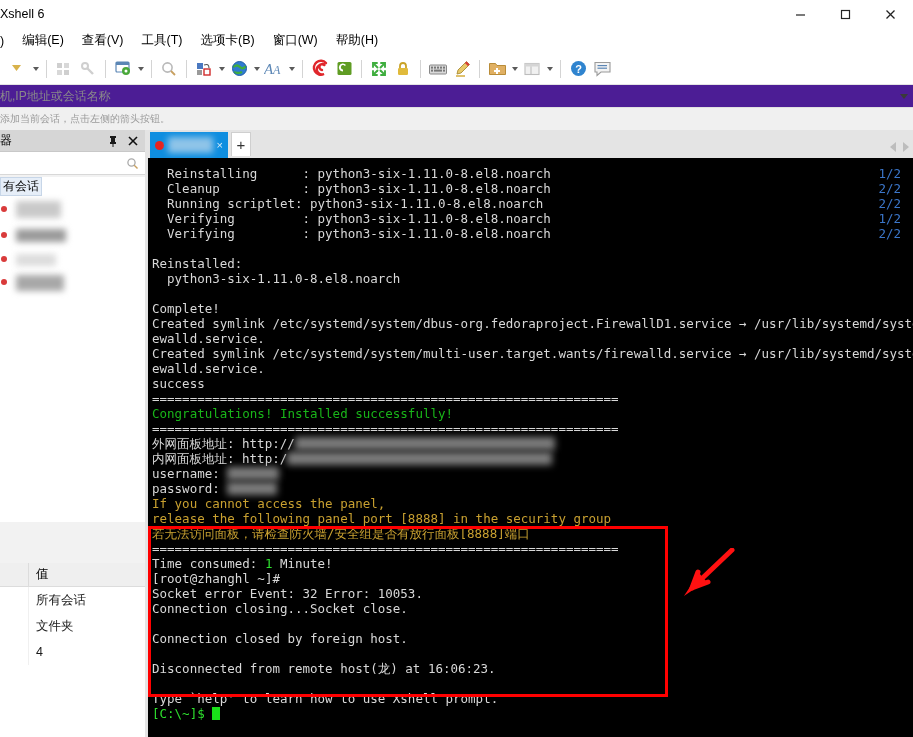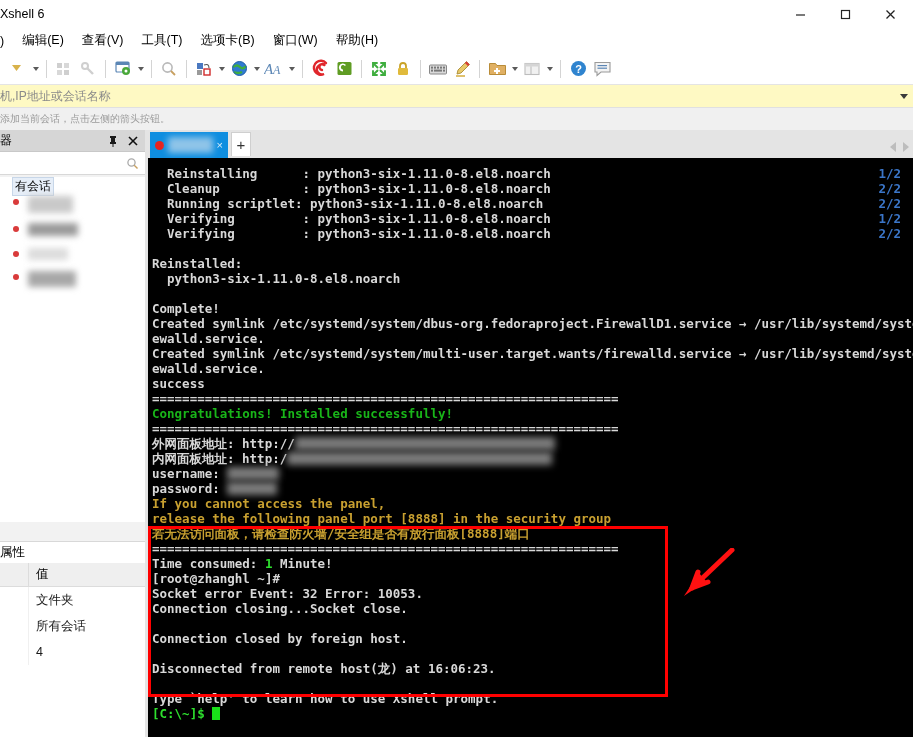--- a/index.html
+++ b/index.html
@@ -42,21 +42,21 @@
   .tb-ico { display:flex; align-items:center; justify-content:center;
             width:24px; height:24px; }
   .tb-caret { width:11px; height:24px; display:flex; align-items:center; justify-content:center; }
   .tb-caret:after { content:""; border-left:3.5px solid transparent; border-right:3.5px solid transparent;
                     border-top:4px solid #5a5a5a; display:block; }
   .tb-sep { width:1px; height:18px; background:#d4d4d4; margin:0 5px; }
 
   
   .addrbar {
     position:absolute; left:0; top:84px; width:913px; height:24px;
-    background:#fef9c3; border-top:1px solid #e4e4e4; border-bottom:1px solid #e0e0e0;
+    background:#4c1d95; border-top:1px solid #e4e4e4; border-bottom:1px solid #e0e0e0;
     display:flex; align-items:center;
   }
   .addr-text { color:#8a8a8a; font-size:12px; }
   .addr-caret { position:absolute; right:5px; top:9px;
                 border-left:4px solid transparent; border-right:4px solid transparent;
                 border-top:5px solid #3a3a3a; }
   .hintbar {
     position:absolute; left:0; top:108px; width:913px; height:22px;
     background:#f0f0f0; display:flex; align-items:center;
   }
@@ -76,21 +76,21 @@
   .pin-ico, .close-ico { width:11px; height:13px; display:flex; align-items:center; justify-content:center;
                          font-size:12px; color:#111; }
 
   .search-row {
     height:23px; background:#ffffff; border-bottom:1px solid #d8d8d8;
     display:flex; align-items:center; position:relative;
   }
   .search-mag { position:absolute; right:6px; top:5px; }
 
   .tree { background:#ffffff; height:345px; position:relative; }
-  .tree-node { display:flex; align-items:flex-start; height:19px; padding-left:12px; position:relative; }
+  .tree-node { display:flex; align-items:center; height:19px; padding-left:0px; position:relative; }
   .tree-node.root .node-label {
     background:#e6eef8; border:1px solid #c7d6e8; padding:0 2px; font-size:12px; color:#000;
   }
   .node-ico { width:14px; height:14px; margin-right:2px; flex:0 0 14px; }
   .redact { background:#c9c9c9; border-radius:1px; filter:blur(3px); }
 
   .prop-head {
     position:absolute; left:0; top:411px; width:145px; height:22px;
     background:#ffffff; display:flex; align-items:center; border-top:1px solid #d8d8d8;
   }
@@ -125,21 +125,21 @@
   }
 
   
   .terminal {
     position:absolute; left:148px; top:28px; width:765px; height:579px;
     background:#000000; overflow:hidden;
     font-family:"DejaVu Sans Mono","Liberation Mono", monospace;
     font-size:12.5px; line-height:15px;
     padding:8px 0 0 4px; color:#d9d9d9; white-space:pre;
   }
-  .term-line { height:15px; position:relative;font-weight:bold; }
+  .term-line { height:15px; position:relative; }
   .c-white  { color:#d8d8d8; }
   .c-green  { color:#19b519; }
   .c-bgreen { color:#2ee02e; }
   .c-yellow { color:#c8a030; }
   .c-blue   { color:#3b76c9; }
   .counter  { position:absolute; right:12px; }
   .blk { display:inline-block; background:#7d7d7d; filter:blur(3.5px); vertical-align:-2px; height:12px; }
   .cursor { display:inline-block; width:8px; height:13px; background:#19e019; vertical-align:-2px; }
 
   
@@ -419,36 +419,33 @@
         <div class="tree-node" style="height:24px;">
           <span class="node-ico">
             <svg width="12" height="12" viewBox="0 0 12 12">
                 <circle cx="4" cy="6" r="3" fill="#d93b3b"></circle>
               </svg>
           </span>
           <span class="redact" style="width:48px;height:16px;background:#a8a8a8;"></span>
         </div>
       </div>
 
-      <div class="prop-head">
-        <span style="font-size:12.5px;">属性</span>
-      </div>
 
       <div class="prop-table">
         <div class="prop-colhead">
           <div class="prop-col-a"></div>
           <div class="prop-col-b">值</div>
         </div>
         <div class="prop-row">
           <div class="pc-a"></div>
-          <div class="pc-b">文件夹</div>
+          <div class="pc-b">所有会话</div>
         </div>
         <div class="prop-row">
           <div class="pc-a"></div>
-          <div class="pc-b">所有会话</div>
+          <div class="pc-b">文件夹</div>
         </div>
         <div class="prop-row">
           <div class="pc-a"></div>
           <div class="pc-b">4</div>
         </div>
       </div>
     </div>
 
     <div class="v-split"></div>
 

